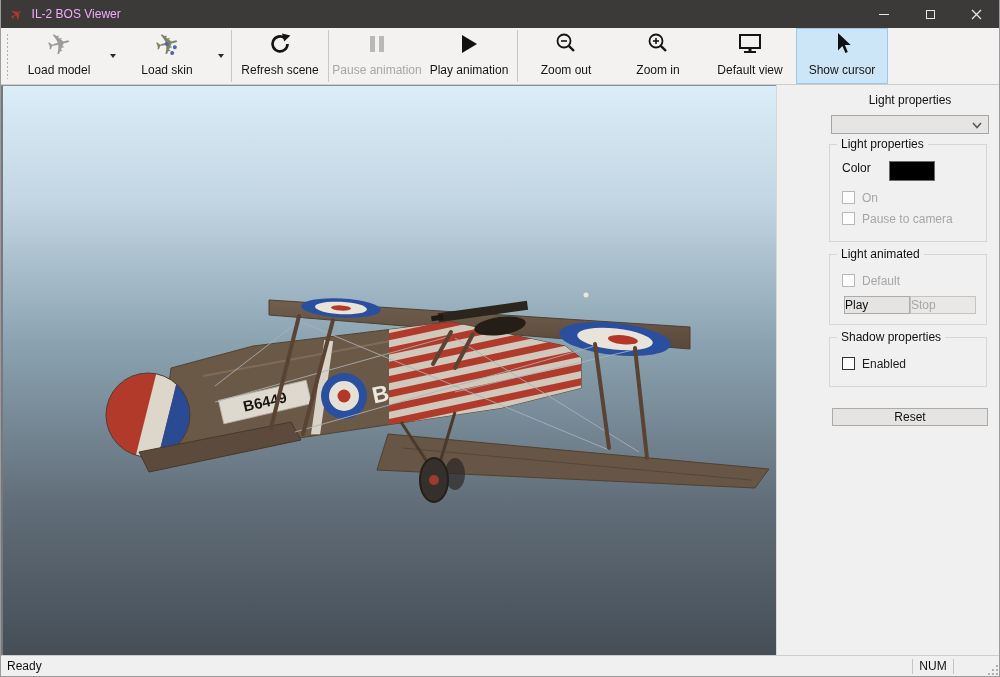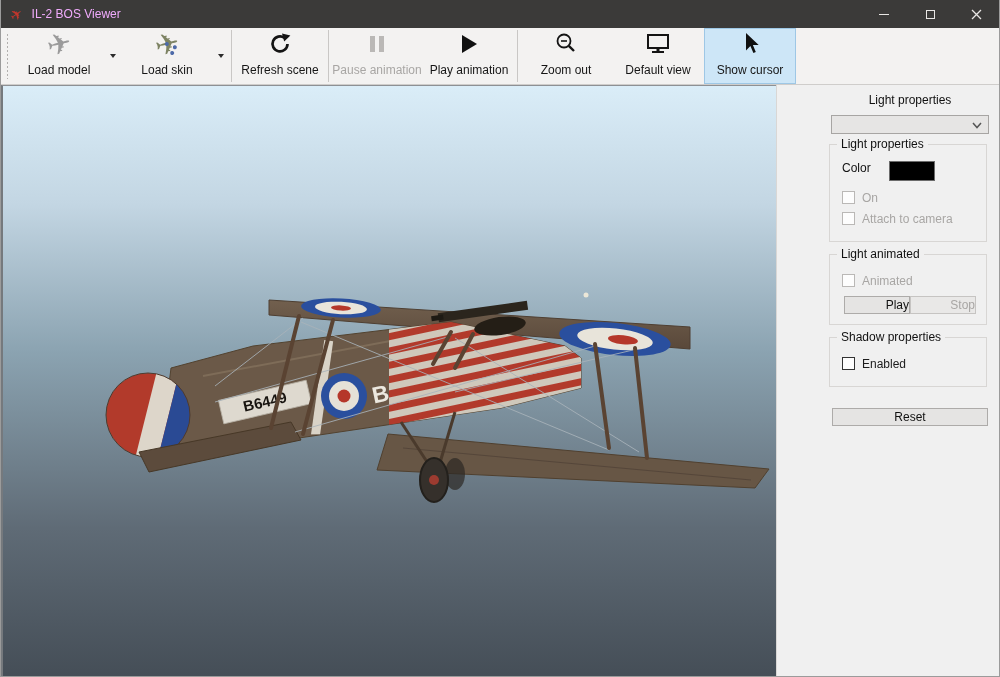--- a/index.html
+++ b/index.html
@@ -47,21 +47,21 @@
   .group { margin:4px 12px 12px 8px; border:1px solid #d8d6d4; position:relative; padding:12px 8px 8px 12px; }
   .group-title { position:absolute; top:-8px; left:7px; background:#f0f0f0; padding:0 4px; color:#111; }
   .color-row { display:flex; margin:4px 0 10px; }
   .color-label { width:47px; color:#111; }
   .swatch { width:46px; height:20px; background:#000; border:1px solid #6b6b6b; }
   .check-row { display:flex; align-items:flex-start; gap:7px; margin:7px 0; }
   .cbox { width:13px; height:13px; background:#fdfdfd; border:1px solid #333; flex:0 0 auto; }
   .check-row.disabled .cbox { border-color:#bab8b6; }
   .check-row.disabled .clabel { color:#a8a6a4; }
   .btn-row { display:flex; justify-content:space-between; margin:8px 2px 2px; }
-  .btn { width:66px; height:18px; background:#e5e4e3; border:1px solid #adaba9; font-size:12px; text-align:right; line-height:16px; color:#111; }
+  .btn { width:66px; height:18px; background:#e5e4e3; border:1px solid #adaba9; font-size:12px; text-align:left; line-height:16px; color:#111; }
   .btn.disabled { background:#e9e8e7; border-color:#c6c4c2; color:#a8a6a4; }
   .reset-btn { display:block; width:156px; height:18px; margin:21px auto 0; background:#e5e4e3; border:1px solid #adaba9; text-align:center; line-height:16px; color:#111; }
 
   
   .statusbar { height:21px; background:#f0f0f0; border-top:1px solid #d0cecd; display:flex; align-items:center; flex:0 0 auto; font-size:12px; }
   .status-left { padding-left:6px; flex:1; color:#111; }
   .pane-sep { width:1px; height:15px; background:#c6c4c2; }
   .num-pane { width:40px; text-align:center; color:#111; }
   .grip-cell { width:45px; height:100%; display:flex; align-items:flex-end; justify-content:flex-end; }
 </style>
@@ -152,20 +152,31 @@
       <span class="ticon">
         <svg width="26" height="26" viewBox="0 0 26 26">
           <circle cx="11" cy="10" r="6.5" fill="none" stroke="#141414" stroke-width="1.8"></circle>
           <line x1="15.8" y1="14.8" x2="21" y2="20" stroke="#141414" stroke-width="2.4"></line>
           <line x1="8" y1="10" x2="14" y2="10" stroke="#141414" stroke-width="1.6"></line>
         </svg>
       </span>
       <span>Zoom out</span>
     </div>
 
+    <div class="tb-btn">
+      <span class="ticon">
+        <svg width="26" height="26" viewBox="0 0 26 26">
+          <circle cx="11" cy="10" r="6.5" fill="none" stroke="#141414" stroke-width="1.8"></circle>
+          <line x1="15.8" y1="14.8" x2="21" y2="20" stroke="#141414" stroke-width="2.4"></line>
+          <line x1="8" y1="10" x2="14" y2="10" stroke="#141414" stroke-width="1.6"></line>
+          <line x1="11" y1="7" x2="11" y2="13" stroke="#141414" stroke-width="1.6"></line>
+        </svg>
+      </span>
+      <span>Zoom in</span>
+    </div>
 
     <div class="tb-btn">
       <span class="ticon">
         <svg width="28" height="26" viewBox="0 0 28 26">
           <rect x="4" y="4" width="20" height="13" fill="none" stroke="#141414" stroke-width="2"></rect>
           <rect x="12.5" y="17" width="3" height="3" fill="#141414"></rect>
           <rect x="8" y="20" width="12" height="2" fill="#141414"></rect>
         </svg>
       </span>
       <span>Default view</span>
@@ -301,41 +312,59 @@
         <div class="color-row">
           <span class="color-label">Color</span>
           <span class="swatch"></span>
         </div>
         <div class="check-row disabled">
           <span class="cbox"></span>
           <span class="clabel">On</span>
         </div>
         <div class="check-row disabled">
           <span class="cbox"></span>
-          <span class="clabel">Attach to camera</span>
+          <span class="clabel">Pause to camera</span>
         </div>
       </div>
 
       <div class="group">
         <span class="group-title">Light animated</span>
         <div class="check-row disabled">
           <span class="cbox"></span>
-          <span class="clabel">Animated</span>
+          <span class="clabel">Default</span>
         </div>
         <div class="btn-row">
           <div class="btn">Play</div>
           <div class="btn disabled">Stop</div>
         </div>
       </div>
 
       <div class="group">
         <span class="group-title">Shadow properties</span>
         <div class="check-row">
           <span class="cbox"></span>
           <span class="clabel">Enabled</span>
         </div>
       </div>
 
       <div class="reset-btn">Reset</div>
     </div>
   </div>
 
+  <div class="statusbar">
+    <span class="status-left">Ready</span>
+    <span class="pane-sep"></span>
+    <span class="num-pane">NUM</span>
+    <span class="pane-sep"></span>
+    <span class="grip-cell">
+      <svg width="12" height="12" viewBox="0 0 12 12">
+        <g fill="#b2b0ae">
+          <rect x="9" y="9" width="2" height="2"></rect>
+            <rect x="9" y="5" width="2" height="2"></rect>
+          <rect x="5" y="9" width="2" height="2"></rect>
+            <rect x="9" y="1" width="2" height="2"></rect>
+          <rect x="1" y="9" width="2" height="2"></rect>
+            <rect x="5" y="5" width="2" height="2"></rect>
+        </g>
+      </svg>
+    </span>
+  </div>
 </div>
 
 </body></html>

